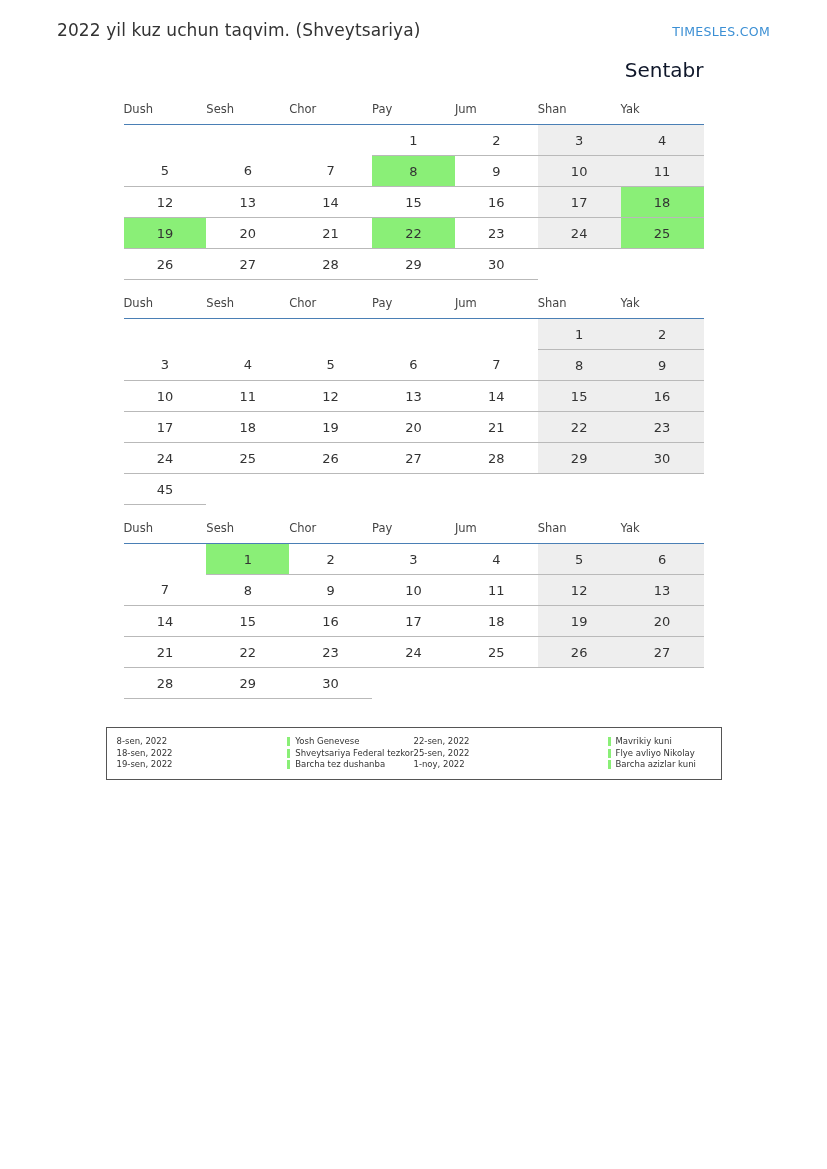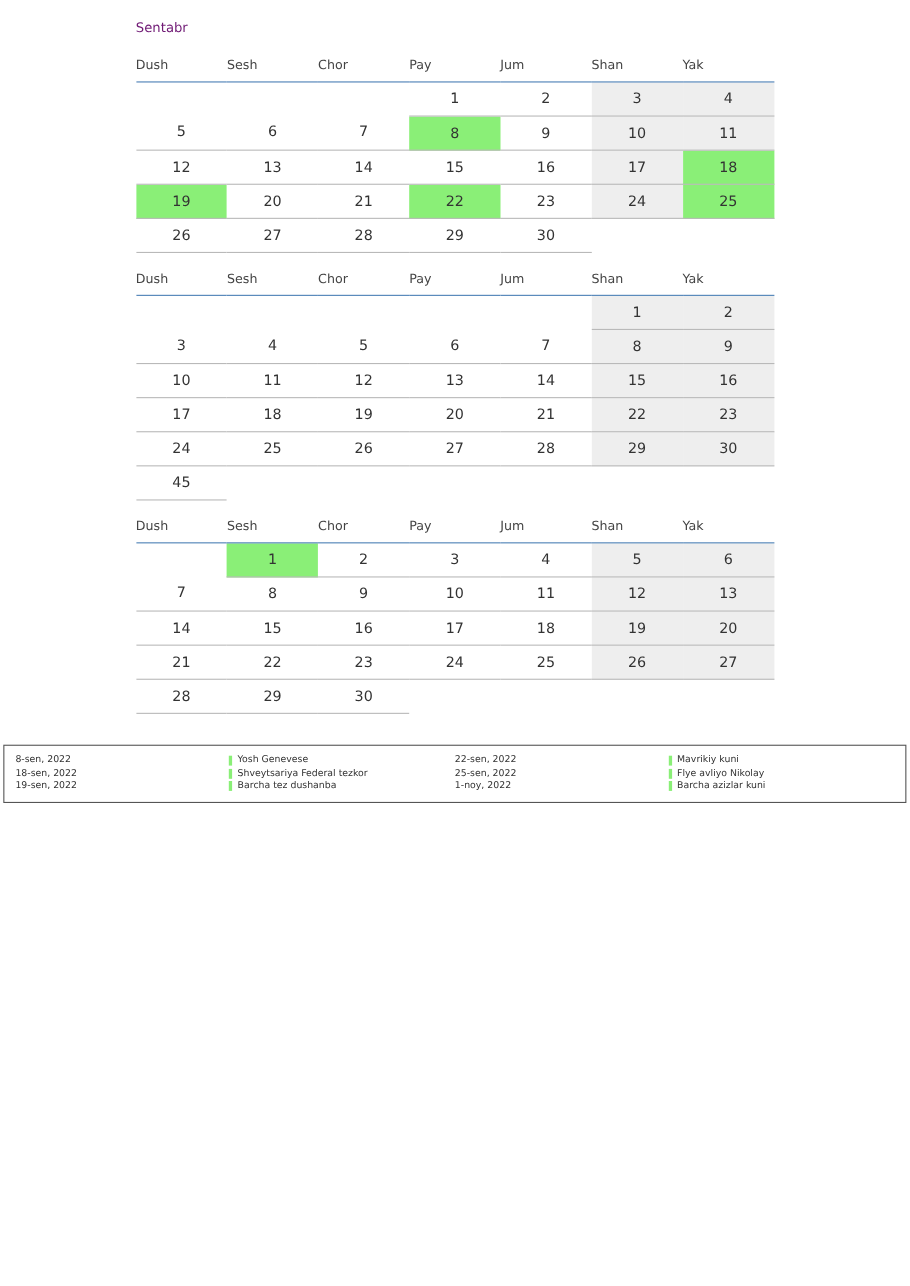--- a/index.html
+++ b/index.html
@@ -40,23 +40,23 @@
   }
   .calendars {
     margin-top: 18px;
   }
   .month-block {
     width: 580px;
     margin: 0 auto 0 auto;
     padding-bottom: 10px;
   }
   .month-title {
-    text-align: left;
-    color: #701a75;
-    font-size: 12px;
+    text-align: right;
+    color: #0f172a;
+    font-size: 20px;
     margin: 14px 0 14px 0;
   }
   table.cal {
     border-collapse: collapse;
     width: 580px;
     table-layout: fixed;
   }
   table.cal th {
     font-size: 11.5px;
     font-weight: normal;
@@ -78,21 +78,21 @@
     border-bottom: none;
   }
   table.cal td.weekend {
     background: #eeeeee;
   }
   table.cal td.holiday {
     background: #8aef77;
   }
   .legend {
     margin: 18px auto 0 auto;
-    width: 821px;
+    width: 616px;
     border: 1px solid #555555;
     box-sizing: border-box;
     padding: 8px 10px 8px 10px;
     display: flex;
   }
   .legend-col {
     width: 50%;
     display: flex;
   }
   .legend-dates {
@@ -124,20 +124,24 @@
     width: 3px;
     height: 9px;
     background: #8aef77;
   }
 </style>
 </head>
 <body>
 
 <div class="page">
 
+  <div class="header">
+    <div class="page-title">2022 yil kuz uchun taqvim. (Shveytsariya)</div>
+    <div class="brand">TIMESLES.COM</div>
+  </div>
 
   <div class="calendars">
       <div class="month-block">
         <div class="month-title">Sentabr</div>
         <table class="cal">
           <thead>
             <tr>
               <th>Dush</th>
               <th>Sesh</th>
               <th>Chor</th>

